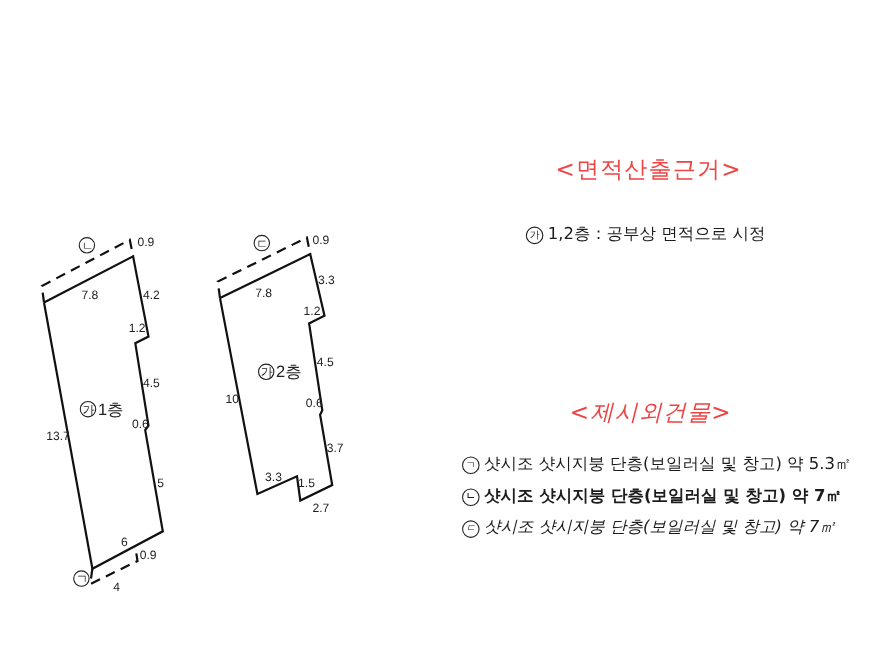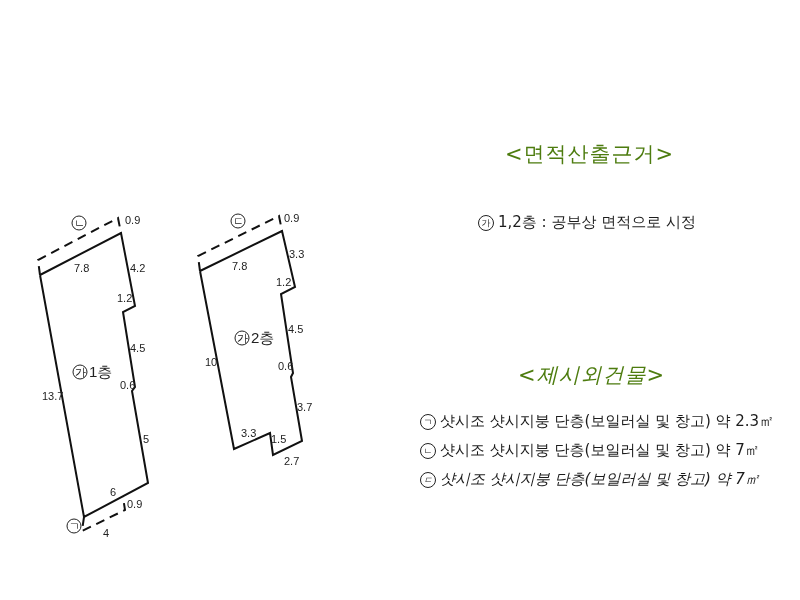--- a/index.html
+++ b/index.html
@@ -4,21 +4,21 @@
 <style>
   html, body { margin:0; padding:0; }
   body { width:800px; height:600px; background:#ffffff; position:relative; overflow:hidden;
          font-family:"DejaVu Sans", sans-serif; color:#1a1a1a; }
   .watermark { position:absolute; left:170px; top:0; width:400px; height:220px; color:#f4f4f4;
                font-size:70px; font-weight:bold; letter-spacing:6px; line-height:80px; text-align:center; }
   svg.plans { position:absolute; left:0; top:0; width:800px; height:600px; }
   svg text { font-family:"Liberation Sans", sans-serif; fill:#222; }
   .dim { font-size:11px; }
   .room { font-size:15px; }
-  .section-title { position:absolute; font-size:21px; letter-spacing:1px; color:#4d7c0f; white-space:nowrap; }
+  .section-title { position:absolute; font-size:21px; letter-spacing:1px; color:#ef4444; white-space:nowrap; }
   .line { position:absolute; font-size:15px; color:#1c1c1c; white-space:nowrap; }
   .circ { display:inline-block; width:14px; height:14px; border:1px solid #222; border-radius:50%;
           font-size:9px; line-height:14px; text-align:center; vertical-align:1px; margin-right:4px; }
 </style>
 </head>
 <body>
 
 <div class="watermark"></div>
 
 <svg class="plans" viewBox="0 0 800 600">
@@ -67,26 +67,26 @@
     <text class="dim" x="205" y="366">10</text>
     <circle cx="238" cy="221" r="7" stroke="#222" stroke-width="1" fill="none"></circle>
     <text class="dim" x="233" y="225">ㄷ</text>
     <circle cx="242" cy="338" r="7" stroke="#222" stroke-width="1" fill="none"></circle>
     <text class="dim" x="237" y="342">가</text>
     <text class="room" x="251" y="343">2층</text>
   </g>
 </svg>
 
 <div class="section-title" style="left:505px;top:140px;">&lt;면적산출근거&gt;</div>
-<div class="line" style="left:478px;top:213px;">
+<div class="line" style="left:478px;top:203px;">
   <span class="circ">가</span><span>1,2층 : 공부상 면적으로 시정</span>
 </div>
 
 <div class="section-title" style="left:518px;top:361px;font-style:italic;">&lt;제시외건물&gt;</div>
 <div class="line" style="left:420px;top:412px;">
-  <span class="circ">ㄱ</span><span>샷시조 샷시지붕 단층(보일러실 및 창고) 약 2.3㎡</span>
+  <span class="circ">ㄱ</span><span>샷시조 샷시지붕 단층(보일러실 및 창고) 약 5.3㎡</span>
 </div>
-<div class="line" style="left:420px;top:441px;">
+<div class="line" style="left:420px;top:441px;font-weight:bold;">
   <span class="circ">ㄴ</span><span>샷시조 샷시지붕 단층(보일러실 및 창고) 약 7㎡</span>
 </div>
 <div class="line" style="left:420px;top:470px;font-style:italic;">
   <span class="circ">ㄷ</span><span>샷시조 샷시지붕 단층(보일러실 및 창고) 약 7㎡</span>
 </div>
 
 </body></html>

